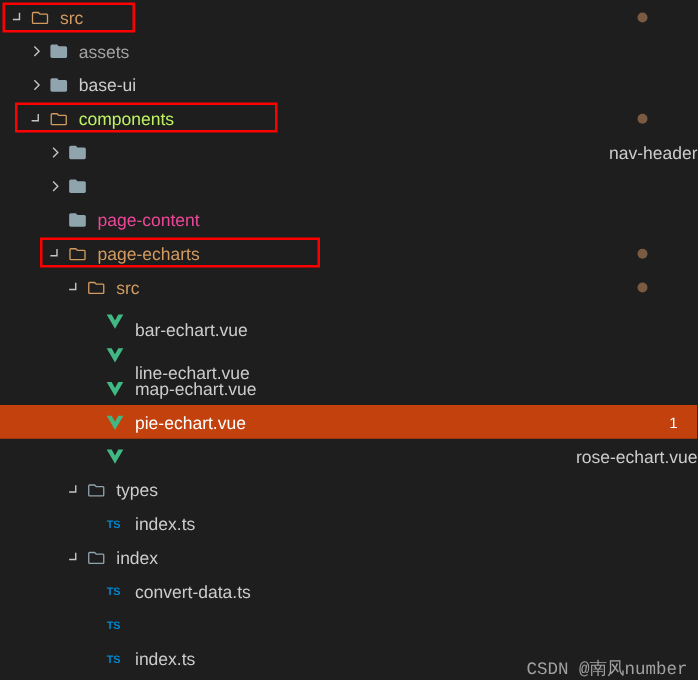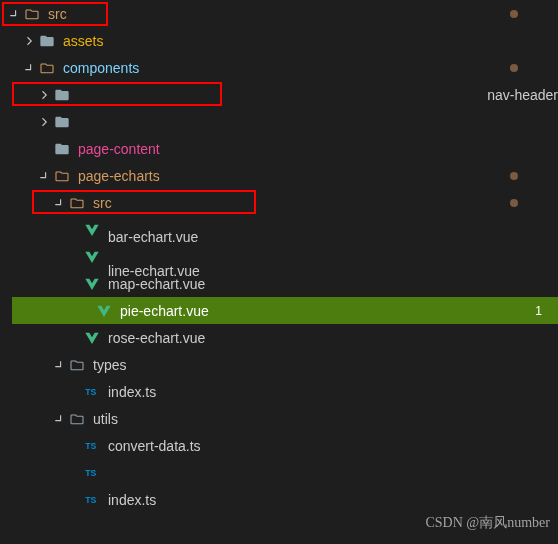--- a/index.html
+++ b/index.html
@@ -15,22 +15,21 @@
   }
   .tree-row {
     display: flex;
     align-items: center;
     height: 27px;
     white-space: nowrap;
     cursor: pointer;
     position: relative;
   }
   .tree-row.selected {
-    background: #4d7c0f;
-    margin-left: 12px;
+    background: #c2410c;
   }
   .indent { display: inline-block; }
   .chev {
     width: 16px;
     height: 16px;
     display: inline-flex;
     align-items: center;
     justify-content: center;
     flex: 0 0 16px;
   }
@@ -57,25 +56,25 @@
     background: rgba(0,0,0,0); padding: 0 4px;
   }
   .redbox {
     position: absolute;
     border: 2px solid #ff0000;
     pointer-events: none;
   }
   .watermark {
     position: absolute;
     right: 8px;
-    bottom: 12px;
+    bottom: 0;
     color: #b9b9b9;
     font-size: 14px;
     opacity: 0.85;
-    font-family: Liberation Serif, serif;
+    font-family: Liberation Mono, monospace;
   }
 </style>
 </head>
 <body>
 
 <div id="tree">
     <div class="tree-row">
       <span class="indent" style="width: 6px;"></span>
       <span class="chev">
         <svg viewBox="0 0 16 16">
@@ -95,35 +94,49 @@
       <span class="chev">
         <svg viewBox="0 0 16 16">
           <path d="M6 3 L11 8 L6 13" fill="none" stroke="#c5c5c5" stroke-width="1.5" transform=""></path>
         </svg>
       </span>
       <span class="icon">
         <svg viewBox="0 0 24 24">
           <path fill="#90a4ae" d="M10 4H4c-1.1 0-2 .9-2 2v12c0 1.1.9 2 2 2h16c1.1 0 2-.9 2-2V8c0-1.1-.9-2-2-2h-8l-2-2z"></path>
         </svg>
       </span>
-      <span class="label" style="color: #eab308;">assets</span>
+      <span class="label" style="color: #a3a3a3;">assets</span>
     </div>
     <div class="tree-row">
       <span class="indent" style="width: 21px;"></span>
       <span class="chev">
         <svg viewBox="0 0 16 16">
+          <path d="M6 3 L11 8 L6 13" fill="none" stroke="#c5c5c5" stroke-width="1.5" transform=""></path>
+        </svg>
+      </span>
+      <span class="icon">
+        <svg viewBox="0 0 24 24">
+          <path fill="#90a4ae" d="M10 4H4c-1.1 0-2 .9-2 2v12c0 1.1.9 2 2 2h16c1.1 0 2-.9 2-2V8c0-1.1-.9-2-2-2h-8l-2-2z"></path>
+        </svg>
+      </span>
+      <span class="label" style="color: rgb(204, 204, 204);">base-ui</span>
+    </div>
+    <div class="tree-row">
+      <span class="indent" style="width: 21px;"></span>
+      <span class="chev">
+        <svg viewBox="0 0 16 16">
           <path d="M6 3 L11 8 L6 13" fill="none" stroke="#c5c5c5" stroke-width="1.5" transform="rotate(45 8 8)"></path>
         </svg>
       </span>
       <span class="icon">
         <svg viewBox="0 0 24 24">
           <path fill="none" stroke="#d39b60" stroke-width="1.6" d="M3 7v11c0 .6.4 1 1 1h16c.6 0 1-.4 1-1V9c0-.6-.4-1-1-1h-8l-2-2H4c-.6 0-1 .4-1 1z"></path>
         </svg>
       </span>
-      <span class="label" style="color: #7dd3fc;">components</span>
+      <span class="label" style="color: #bef264;">components</span>
       <span class="modified-dot"></span>
     </div>
     <div class="tree-row">
       <span class="indent" style="width: 36px;"></span>
       <span class="chev">
         <svg viewBox="0 0 16 16">
           <path d="M6 3 L11 8 L6 13" fill="none" stroke="#c5c5c5" stroke-width="1.5" transform=""></path>
         </svg>
       </span>
       <span class="icon">
@@ -228,21 +241,21 @@
       <span class="badge">1</span>
     </div>
     <div class="tree-row">
       <span class="indent" style="width: 66px;"></span>
       <span class="chev"></span>
       <span class="icon">
         <svg viewBox="0 0 24 24">
           <path fill="#41b883" d="M12 4 L22 4 L12 21 L2 4 L12 4 Z M12 4 L16 4 L12 11 L8 4 Z" fill-rule="evenodd"></path>
         </svg>
       </span>
-      <span class="label" style="color: rgb(204, 204, 204);">rose-echart.vue</span>
+      <span class="label" style="color: rgb(204, 204, 204); text-align: right;">rose-echart.vue</span>
     </div>
     <div class="tree-row">
       <span class="indent" style="width: 51px;"></span>
       <span class="chev">
         <svg viewBox="0 0 16 16">
           <path d="M6 3 L11 8 L6 13" fill="none" stroke="#c5c5c5" stroke-width="1.5" transform="rotate(45 8 8)"></path>
         </svg>
       </span>
       <span class="icon">
         <svg viewBox="0 0 24 24">
@@ -266,21 +279,21 @@
       <span class="chev">
         <svg viewBox="0 0 16 16">
           <path d="M6 3 L11 8 L6 13" fill="none" stroke="#c5c5c5" stroke-width="1.5" transform="rotate(45 8 8)"></path>
         </svg>
       </span>
       <span class="icon">
         <svg viewBox="0 0 24 24">
           <path fill="none" stroke="#90a4ae" stroke-width="1.6" d="M3 7v11c0 .6.4 1 1 1h16c.6 0 1-.4 1-1V9c0-.6-.4-1-1-1h-8l-2-2H4c-.6 0-1 .4-1 1z"></path>
         </svg>
       </span>
-      <span class="label" style="color: rgb(204, 204, 204);">utils</span>
+      <span class="label" style="color: rgb(204, 204, 204);">index</span>
     </div>
     <div class="tree-row">
       <span class="indent" style="width: 66px;"></span>
       <span class="chev"></span>
       <span class="icon">
         <svg viewBox="0 0 24 24">
           <text x="2" y="17" font-family="Arial" font-weight="bold" font-size="13" fill="#0288d1">TS</text>
         </svg>
       </span>
       <span class="label" style="color: rgb(204, 204, 204);">convert-data.ts</span>

